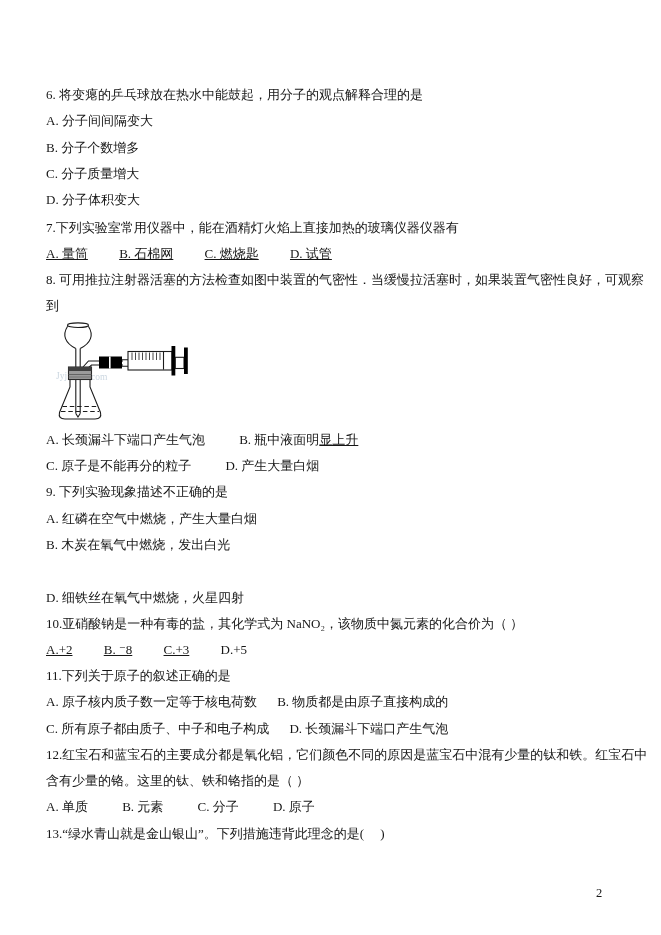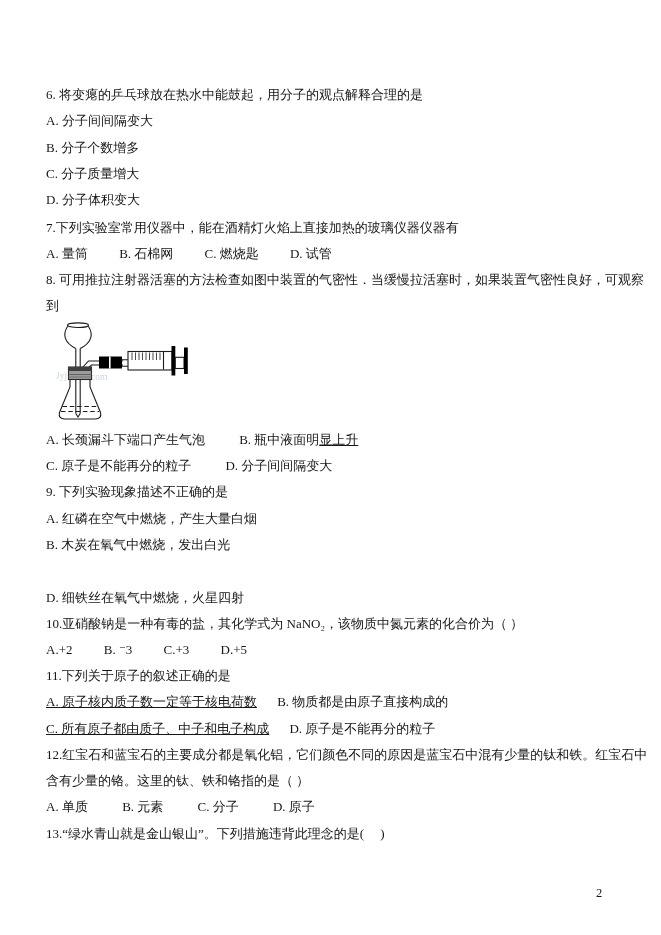--- a/index.html
+++ b/index.html
@@ -11,23 +11,23 @@
     font-size:13px;
     color:#161616;
     overflow:hidden;
   }
   .ln{
     position:absolute;
     left:46px;
     white-space:nowrap;
     line-height:17px;
   }
-  .opt{display:inline-block;margin-right:28px;}
+  .opt{display:inline-block;margin-right:28px;text-decoration:underline;}
   .opt-w{display:inline-block;margin-right:31px;}
-  .opt-n{display:inline-block;margin-right:17px;text-decoration:underline;}
+  .opt-n{display:inline-block;margin-right:17px;}
   .u{text-decoration:underline;text-align:center;}
   .diagram-wrap{position:absolute;left:55px;top:321px;width:145px;height:110px;}
   .pagenum{position:absolute;left:596px;top:886px;font-size:12.5px;}
 </style>
 </head>
 <body>
 
 <div class="page">
 
   <div class="ln" style="top:86px">6. 将变瘪的乒乓球放在热水中能鼓起，用分子的观点解释合理的是</div>
@@ -91,44 +91,44 @@
       </g>
     </svg>
   </div>
 
   <div class="ln" style="top:431px">
     <span class="opt-w">A. 长颈漏斗下端口产生气泡</span>
     <span><span>B. 瓶中液面明</span><span class="u">显上升</span></span>
   </div>
   <div class="ln" style="top:457px">
     <span class="opt-w">C. 原子是不能再分的粒子</span>
-    <span>D. 分子间间隔变大</span>
+    <span>D. 产生大量白烟</span>
   </div>
 
   <div class="ln" style="top:483px">9. 下列实验现象描述不正确的是</div>
   <div class="ln" style="top:536px">B. 木炭在氧气中燃烧，发出白光</div>
   <div class="ln" style="top:510px">A. 红磷在空气中燃烧，产生大量白烟</div>
   <div class="ln" style="top:589px">D. 细铁丝在氧气中燃烧，火星四射</div>
 
   <div class="ln" style="top:615px">10.亚硝酸钠是一种有毒的盐，其化学式为 NaNO₂，该物质中氮元素的化合价为（ ）</div>
   <div class="ln" style="top:641px">
     <span class="opt">A.+2</span>
-    <span class="opt">B. ⁻3</span>
+    <span class="opt">B. ⁻8</span>
     <span class="opt">C.+3</span>
     <span>D.+5</span>
   </div>
 
   <div class="ln" style="top:667px">11.下列关于原子的叙述正确的是</div>
   <div class="ln" style="top:693px">
     <span class="opt-n">A. 原子核内质子数一定等于核电荷数</span>
     <span>B. 物质都是由原子直接构成的</span>
   </div>
   <div class="ln" style="top:720px">
     <span class="opt-n">C. 所有原子都由质子、中子和电子构成</span>
-    <span>D. 原子是不能再分的粒子</span>
+    <span>D. 长颈漏斗下端口产生气泡</span>
   </div>
 
   <div class="ln" style="top:746px">12.红宝石和蓝宝石的主要成分都是氧化铝，它们颜色不同的原因是蓝宝石中混有少量的钛和铁。红宝石中</div>
   <div class="ln" style="top:772px">含有少量的铬。这里的钛、铁和铬指的是（ ）</div>
   <div class="ln" style="top:798px">
     <span class="opt-w">A. 单质</span>
     <span class="opt-w">B. 元素</span>
     <span class="opt-w">C. 分子</span>
     <span>D. 原子</span>
   </div>

